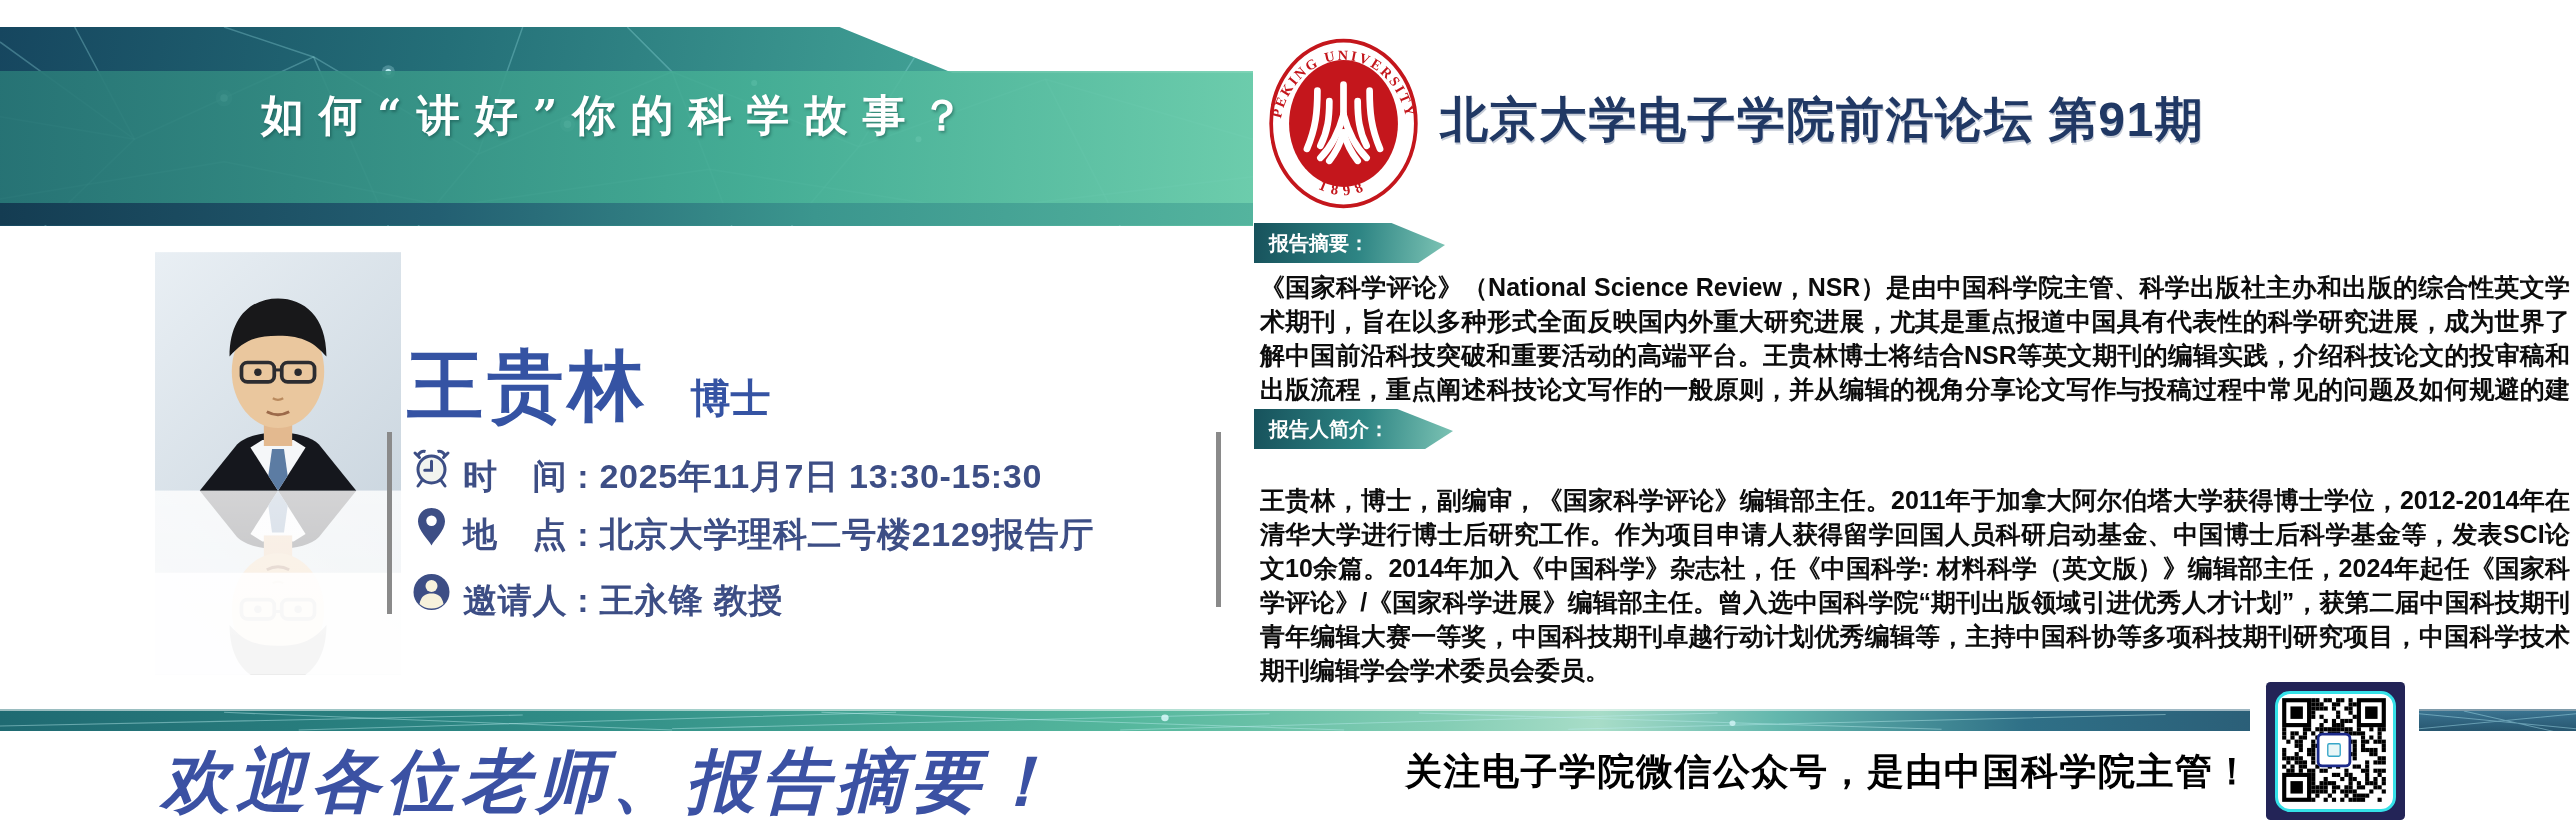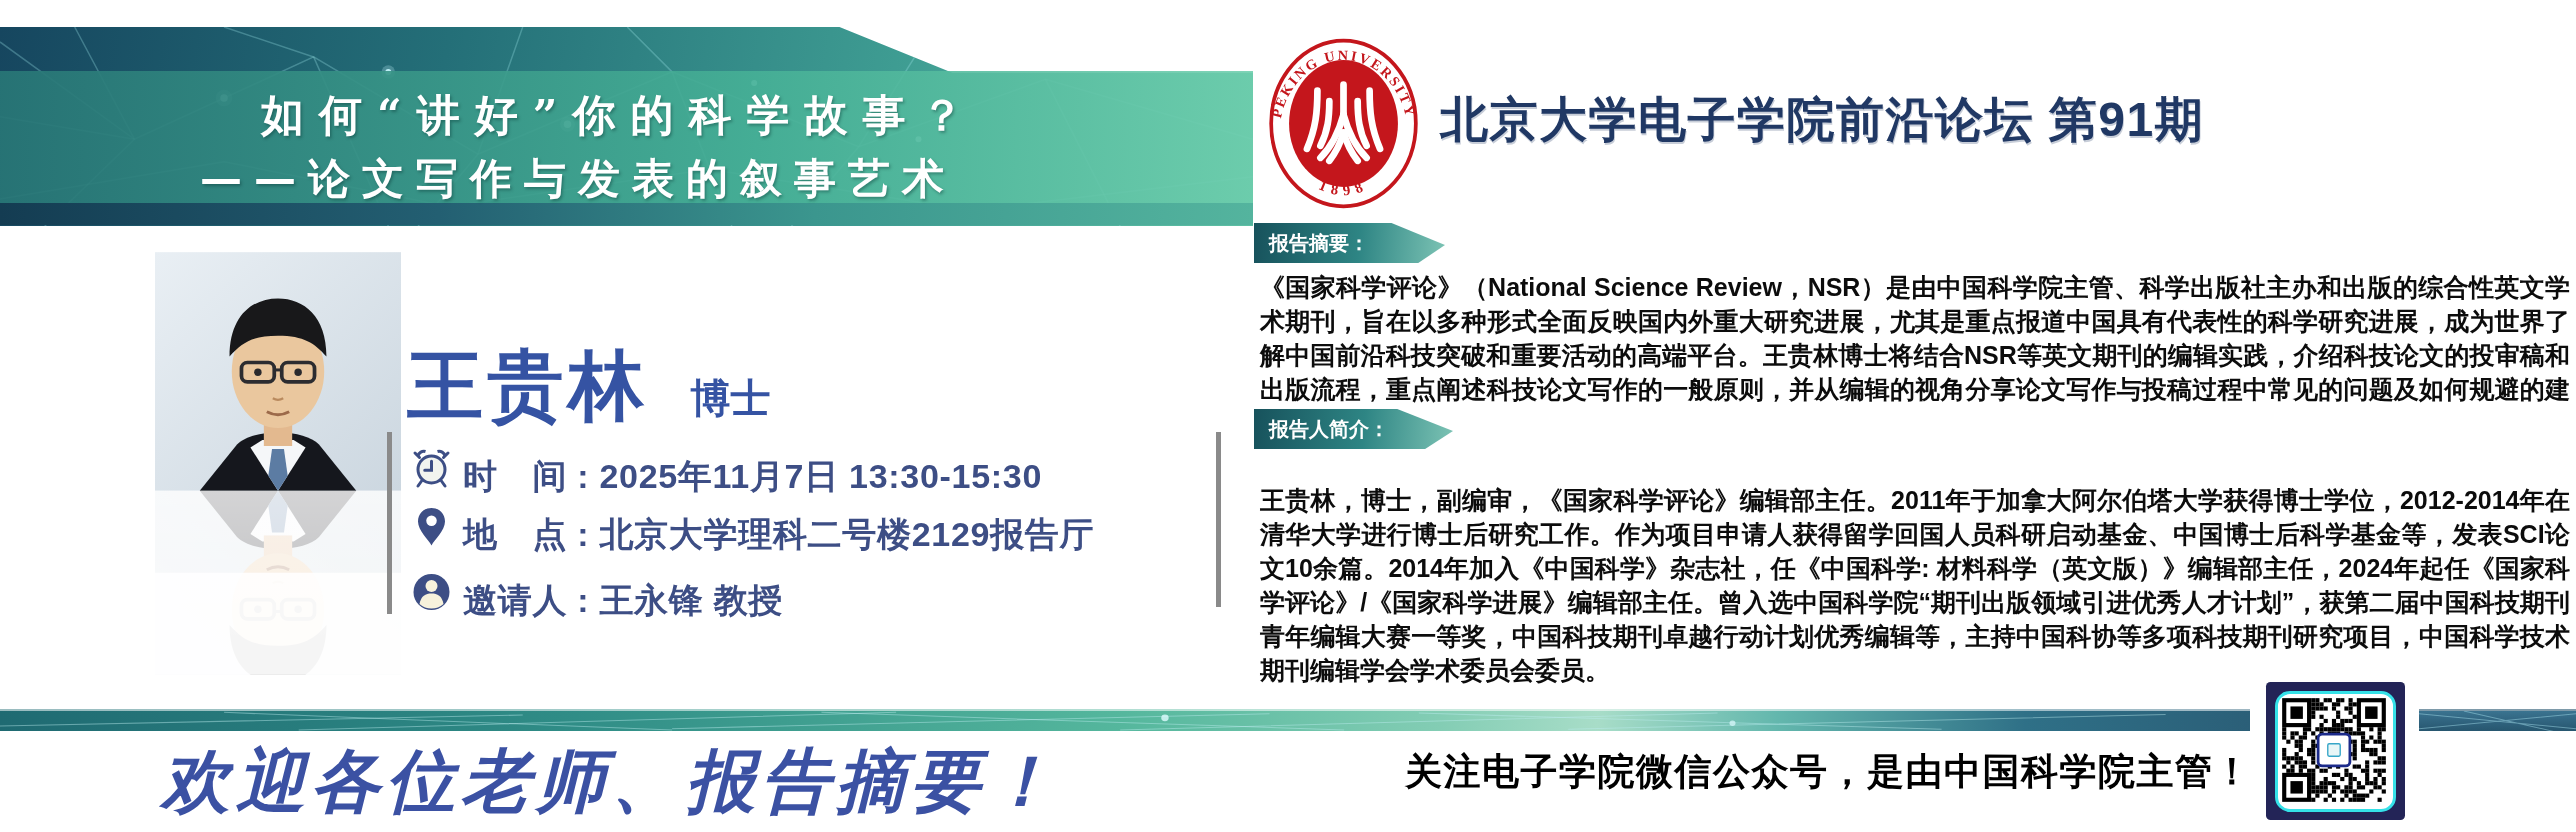--- a/index.html
+++ b/index.html
@@ -95,21 +95,20 @@
           <circle cx="760" cy="130" r="10" opacity=".25"></circle>
         <circle cx="1010" cy="75" r="4" opacity=".9"></circle>
         <circle cx="1230" cy="150" r="4" opacity=".85"></circle>
         <circle cx="640" cy="246" r="4" opacity=".8"></circle>
       </g>
     </svg>
   </div>
   <div class="abs tb-overlay"></div>
   <div class="abs tb-bottom"></div>
   <div class="abs tb-t1">如何“讲好”你的科学故事？</div>
-  <div class="abs tb-t2">——论文写作与发表的叙事艺术</div>
 
   <div class="abs pku-logo">
     <svg viewBox="0 0 202 232" width="151" height="173">
       <ellipse cx="101" cy="116" rx="97" ry="111" fill="#fff" stroke="#c4161c" stroke-width="5"></ellipse>
       <ellipse cx="101" cy="116" rx="73" ry="85" fill="#c4161c"></ellipse>
       <defs>
         <path id="arcTop" d="M 16 146 A 86 100 0 1 1 186 146" fill="none"></path>
         <path id="arcBot" d="M 38 176 A 80 94 0 0 0 164 176" fill="none"></path>
       </defs>
       <text font-size="19" font-weight="bold" fill="#c4161c" letter-spacing="3" font-family="Liberation Serif, DejaVu Serif, serif">

